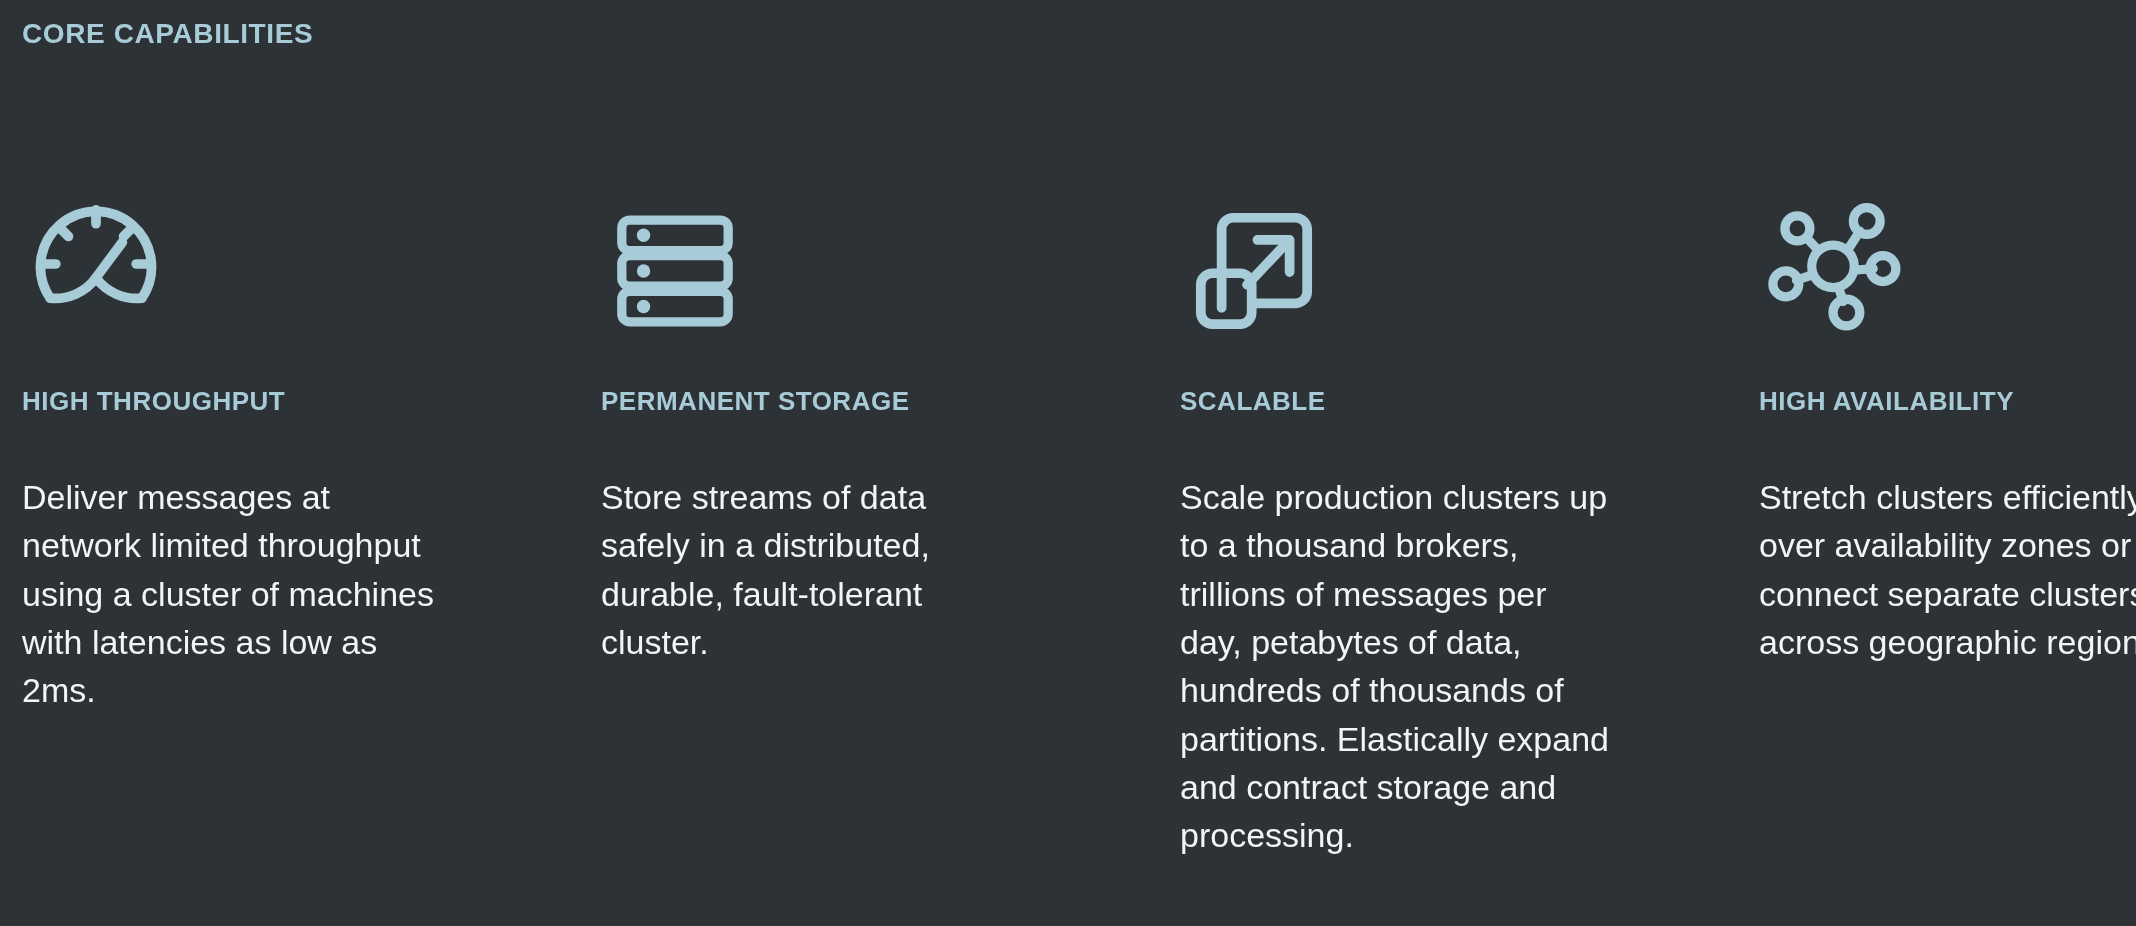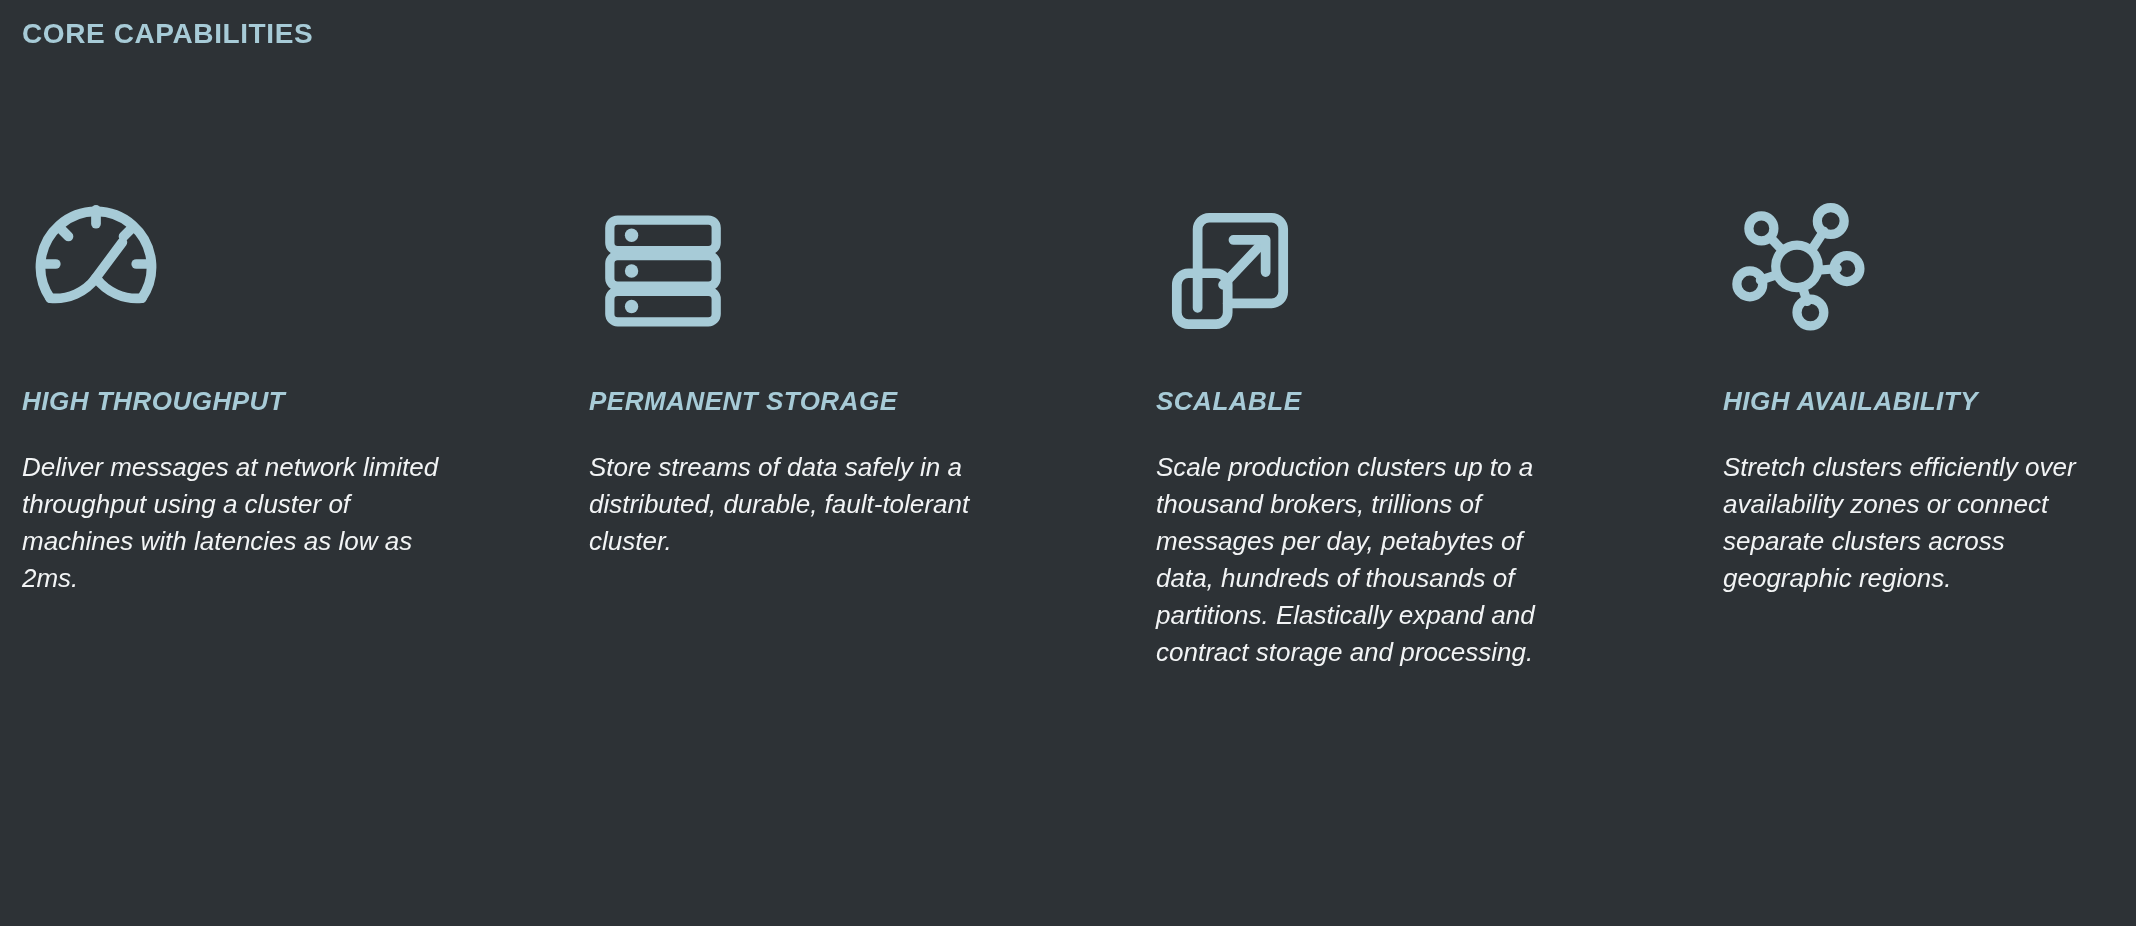--- a/index.html
+++ b/index.html
@@ -39,22 +39,21 @@
   }
 
   
   .cap-grid {
     position: absolute;
     left: 22px;
     top: 190px;
     width: 2092px;
     display: grid;
     grid-template-columns: repeat(4, 567px);
-    column-gap: 0px;
-    font-style: italic;
+    column-gap: 12px;
   }
 
   .cap-card {
     width: 567px;
     padding-right: 60px;
   }
 
   .cap-icon {
     height: 160px;
     display: flex;
@@ -71,22 +70,22 @@
     font-size: 26px;
     font-weight: bold;
     letter-spacing: 0.5px;
     color: #a7cbd7;
     text-transform: uppercase;
     line-height: 1.2;
     white-space: nowrap;
   }
 
   .cap-body {
-    margin-top: 32px;
-    font-size: 26px;
+    margin-top: 56px;
+    font-size: 34px;
     line-height: 1.42;
     color: #f2f4f5;
     font-weight: normal;
     max-width: 420px;
   }
 
   
   .cap-card:nth-child(2) .cap-body { max-width: 420px; }
   .cap-card:nth-child(3) .cap-body { max-width: 430px; }
   .cap-card:nth-child(4) .cap-body { max-width: 410px; }

